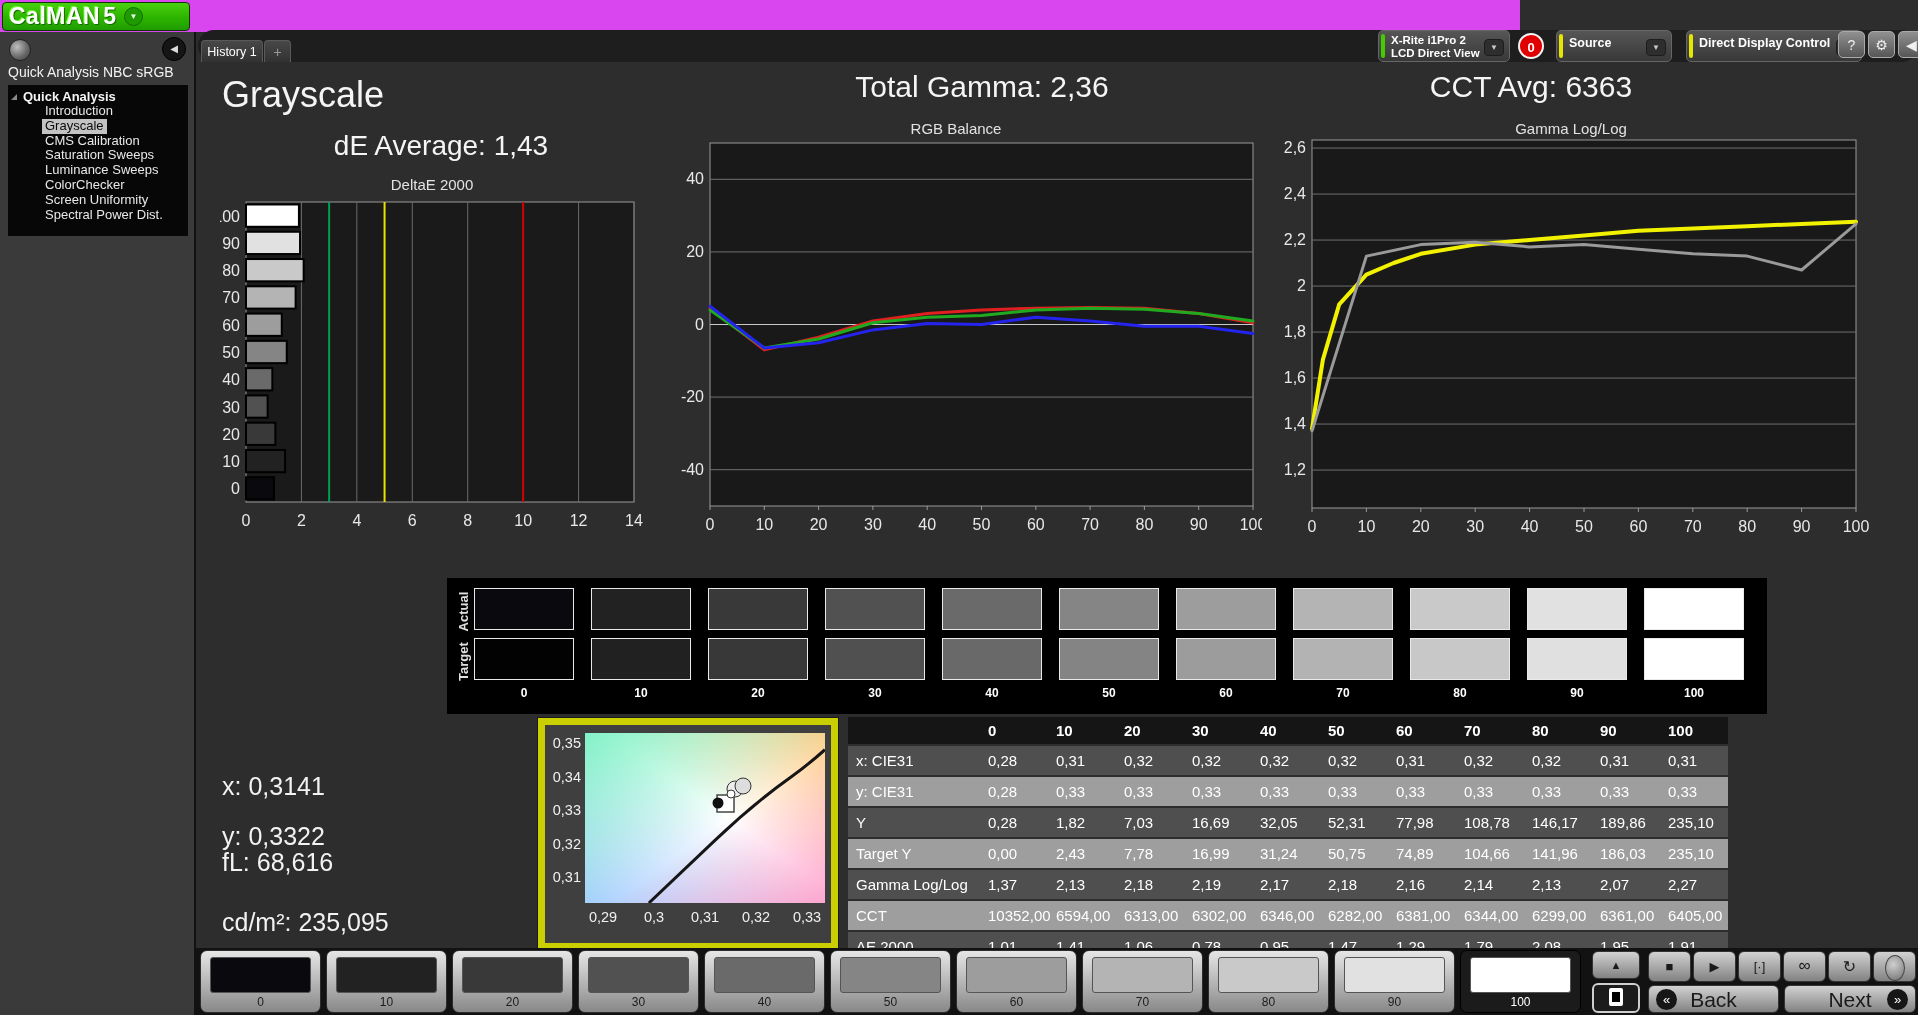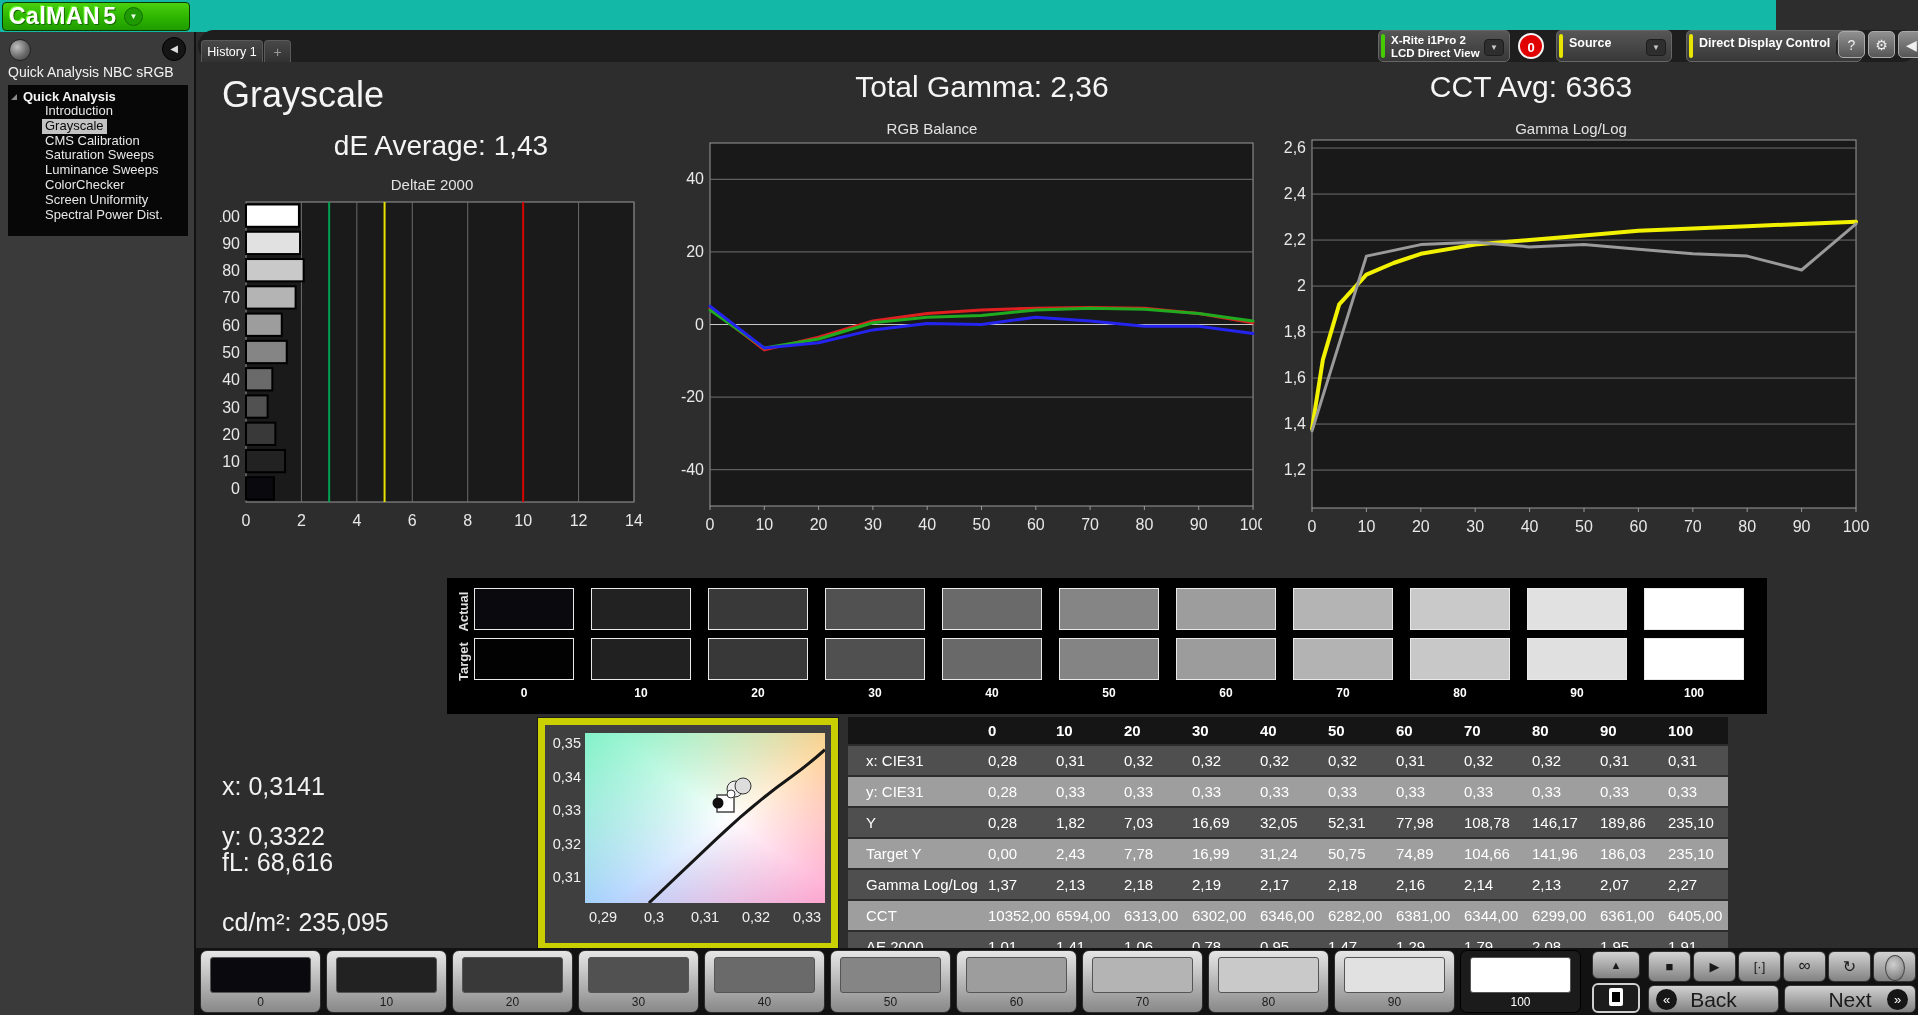--- a/index.html
+++ b/index.html
@@ -1,20 +1,20 @@
 <!DOCTYPE html>
 <html><head>
 <meta charset="utf-8">
 <style>
   html,body{margin:0;padding:0;background:#1a1a1a;}
   .app{position:relative;width:1918px;height:1015px;background:#2d2d2d;overflow:hidden;
        font-family:"Liberation Sans",sans-serif;color:#f0f0f0;}
   .abs{position:absolute;}
   
-  .topstrip{position:absolute;left:0;top:0;width:1776px;height:32px;background:#14b8a6;}
+  .topstrip{position:absolute;left:0;top:0;width:1520px;height:32px;background:#d946ef;}
   .logo{position:absolute;left:2px;top:2px;width:188px;height:29px;border-radius:4px;
         background:linear-gradient(180deg,#49d00e 0%,#2cb400 55%,#1f9c00 100%);
         border:1px solid #0c3a00;display:flex;align-items:center;padding:0 6px;box-sizing:border-box;}
   .logo-text{font-size:23px;font-weight:bold;color:#fff;letter-spacing:.5px;
         text-shadow:1px 1px 0 #1a6a00, -1px -1px 0 #6dff2e;}
   .logo-num{font-size:23px;font-weight:bold;color:#fff;margin-left:3px;text-shadow:1px 1px 0 #1a6a00;}
   .logo-caret{margin-left:8px;width:17px;height:17px;border-radius:50%;background:#1f9a00;
         border:1px solid #146b00;color:#eaffea;font-size:8px;line-height:17px;text-align:center;}
   
   .sidebar{position:absolute;left:0;top:32px;width:196px;height:983px;background:#3a3a3a;border-right:2px solid #121212;box-sizing:border-box;}
@@ -69,21 +69,21 @@
        background:linear-gradient(to bottom right,rgba(110,240,190,.85),rgba(255,255,255,0) 55%,rgba(255,110,175,.6)),
                   linear-gradient(to top right,rgba(140,190,255,.75),rgba(255,255,255,0) 55%,rgba(255,195,110,.8)),#fff;}
   .cie-ylab{position:absolute;width:34px;text-align:right;font-size:14.5px;color:#f0f0f0;}
   .cie-xlab{position:absolute;top:184px;width:50px;text-align:center;font-size:14.5px;color:#f0f0f0;}
   
   .gtable{position:absolute;left:848px;top:717px;width:880px;}
   .trow{display:flex;height:29px;margin-bottom:2px;align-items:center;}
   .trow.head{height:27px;background:#151515;font-weight:bold;}
   .trow.dark{background:#4f4f4f;}
   .trow.light{background:#9e9e9e;}
-  .t-label{width:132px;padding-left:18px;font-size:15px;color:#fff;box-sizing:border-box;}
+  .t-label{width:132px;padding-left:8px;font-size:15px;color:#fff;box-sizing:border-box;}
   .t-cell{width:68px;padding-left:8px;font-size:15px;color:#fff;box-sizing:border-box;}
   
   .bottombar{position:absolute;left:196px;top:948px;width:1722px;height:67px;background:#121212;}
   .patch{position:absolute;top:2px;width:121px;height:63px;border-radius:7px;
       background:linear-gradient(180deg,#e6e6e6 0%,#bcbcbc 45%,#888 100%);border:1px solid #2c2c2c;box-sizing:border-box;}
   .patch.selected{background:#1b1b1b;border:1px solid #000;}
   .patch-sw{position:absolute;left:9px;right:9px;top:6px;height:34px;border-radius:3px;border:1px solid #555;}
   .patch-label{position:absolute;left:0;right:0;top:44px;text-align:center;font-size:12px;color:#1c1c1c;}
   .patch.selected .patch-label{color:#fff;}
   .sil-btn{position:absolute;border-radius:6px;background:linear-gradient(180deg,#d2d2d2,#828282);
@@ -202,21 +202,21 @@
       <rect x="26" y="213.4090909090909" width="21.61714285714286" height="22.272727272727273" fill="#515151" stroke="#000" stroke-width="2"></rect>
       <text x="20" y="230.54545454545453" text-anchor="end">30</text>
       <rect x="26" y="240.6818181818182" width="29.377142857142857" height="22.272727272727273" fill="#393939" stroke="#000" stroke-width="2"></rect>
       <text x="20" y="257.8181818181818" text-anchor="end">20</text>
       <rect x="26" y="267.9545454545455" width="39.07714285714286" height="22.272727272727273" fill="#222222" stroke="#000" stroke-width="2"></rect>
       <text x="20" y="285.0909090909091" text-anchor="end">10</text>
       <rect x="26" y="295.22727272727275" width="27.99142857142857" height="22.272727272727273" fill="#0a0a0e" stroke="#000" stroke-width="2"></rect>
       <text x="20" y="312.3636363636364" text-anchor="end">0</text>
     </svg>
 
-  <div class="chart-title" style="left:640px;top:120px;width:584px;">RGB Balance</div>
+  <div class="chart-title" style="left:664px;top:120px;width:584px;">RGB Balance</div>
   <svg class="chart abs" style="left:678px;top:138px;" width="584" height="400" id="svg-rgb">
       <rect x="32" y="5" width="543" height="363" fill="#191919" stroke="#9a9a9a"></rect>
       <line x1="32" y1="41.300000000000004" x2="575" y2="41.300000000000004" stroke="#707070"></line>
       <text x="26" y="46.300000000000004" text-anchor="end">40</text>
       <line x1="32" y1="113.89999999999999" x2="575" y2="113.89999999999999" stroke="#707070"></line>
       <text x="26" y="118.89999999999999" text-anchor="end">20</text>
       <line x1="32" y1="186.5" x2="575" y2="186.5" stroke="#c8c8c8"></line>
       <text x="26" y="191.5" text-anchor="end">0</text>
       <line x1="32" y1="259.1" x2="575" y2="259.1" stroke="#707070"></line>
       <text x="26" y="264.1" text-anchor="end">-20</text>

